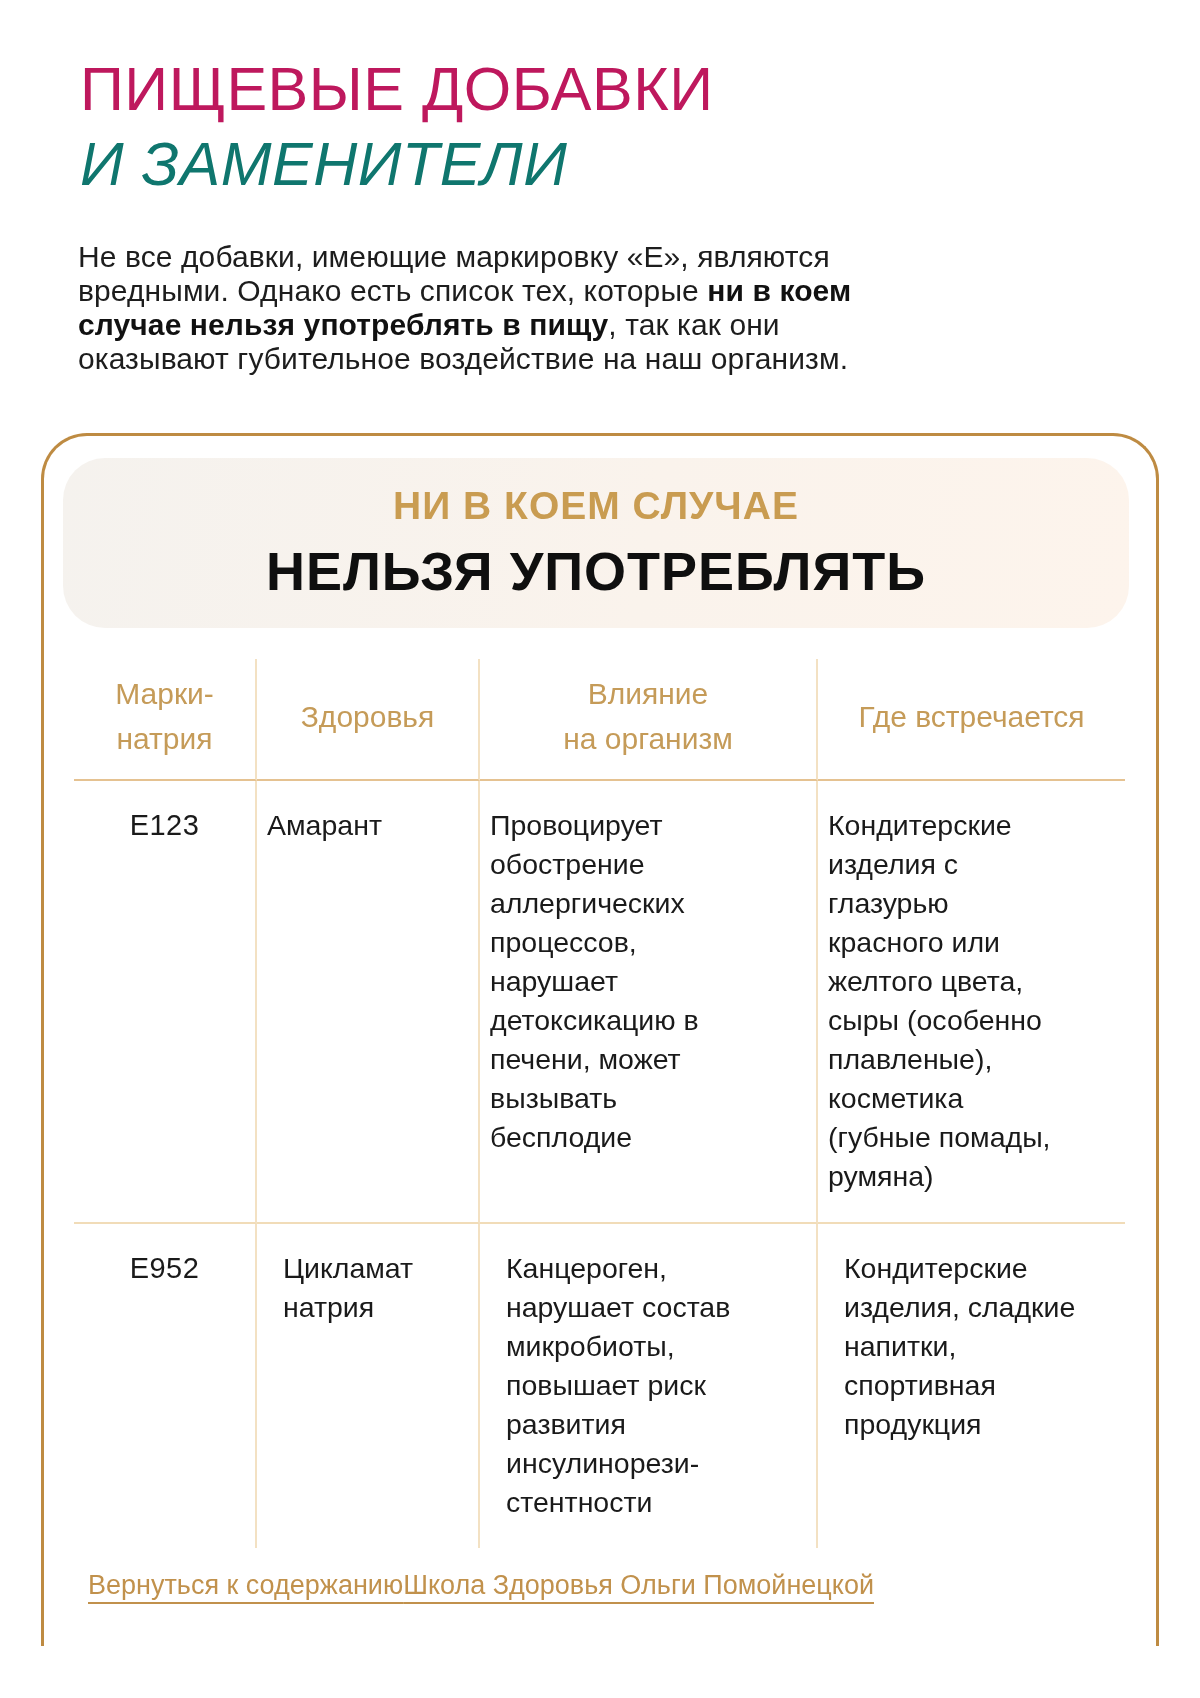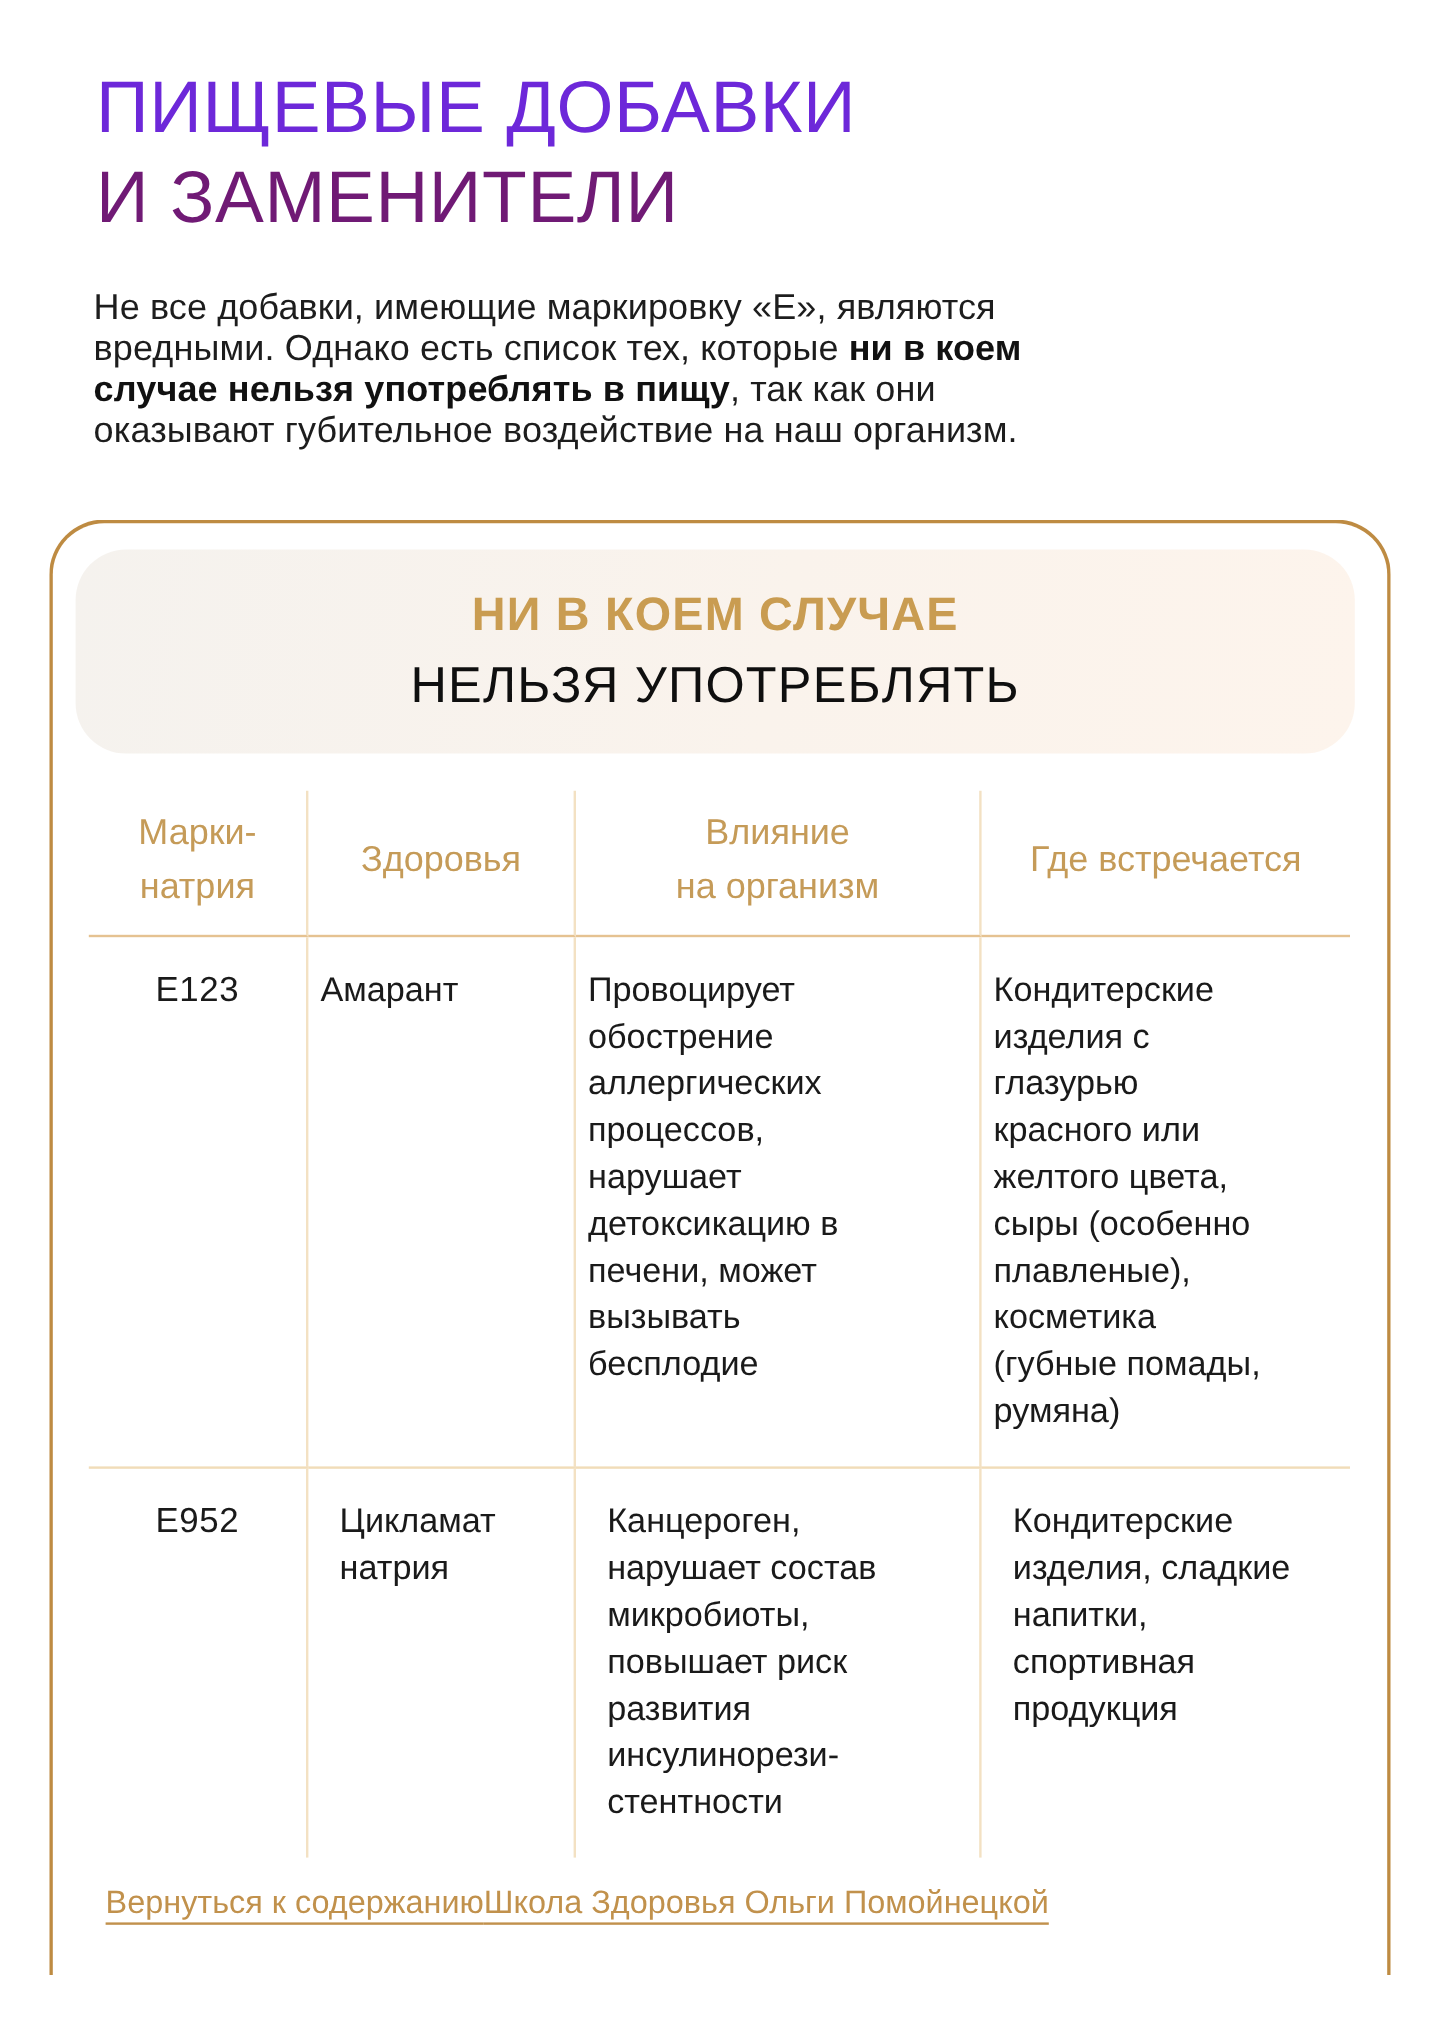--- a/index.html
+++ b/index.html
@@ -3,41 +3,41 @@
 <meta charset="utf-8">
 <style>
   * { margin:0; padding:0; box-sizing:border-box; }
   html,body { background:#ffffff; }
   body {
     width:1200px; height:1698px; overflow:hidden; position:relative;
     font-family:"Liberation Sans", sans-serif; color:#1a1a1a;
   }
   
   .page-title { margin:52px 80px 0 80px; font-size:61px; line-height:75px; font-weight:500; letter-spacing:.5px; }
-  .page-title .l1 { color:#6d28d9; display:block; }
-  .page-title .l2 { color:#701a75; display:block; }
+  .page-title .l1 { color:#be185d; display:block; }
+  .page-title .l2 { color:#0f766e; display:block;font-style:italic; }
   
   .intro {
     margin:38px 60px 0 78px; font-size:30px; line-height:34px; color:#1d1d1d;
     white-space:pre-line; letter-spacing:.1px;
   }
   .intro b { font-weight:bold; color:#111; }
   
   .card {
     margin:57px 41px 0 41px; height:1213px;
     border:3px solid #BE8B42; border-bottom:none;
     border-radius:46px 46px 0 0;
   }
   .card-header {
     margin:22px 27px 0 19px; height:170px; border-radius:42px;
     background:linear-gradient(100deg,#F5F2EE 0%,#FAF3EC 55%,#FDF4EC 100%);
     display:flex; flex-direction:column; align-items:center; justify-content:center; gap:12px;
   }
   .card-header .l1 { font-size:39px; font-weight:bold; color:#C99C51; letter-spacing:1px; }
-  .card-header .l2 { font-size:42px; font-weight:normal; color:#0f0f0f; letter-spacing:1px; }
+  .card-header .l2 { font-size:54px; font-weight:bold; color:#0f0f0f; letter-spacing:1px; }
   
   .table {
     margin:31px 31px 0 30px;
     display:grid; grid-template-columns:183px 223px 338px 1fr;
   }
   .cell { white-space:pre-line; }
   .cell.v { border-right:2px solid #F3E1C3; }
   .head {
     min-height:122px; padding:4px 8px 10px 8px;
     display:flex; flex-direction:column; justify-content:center; align-items:center;

